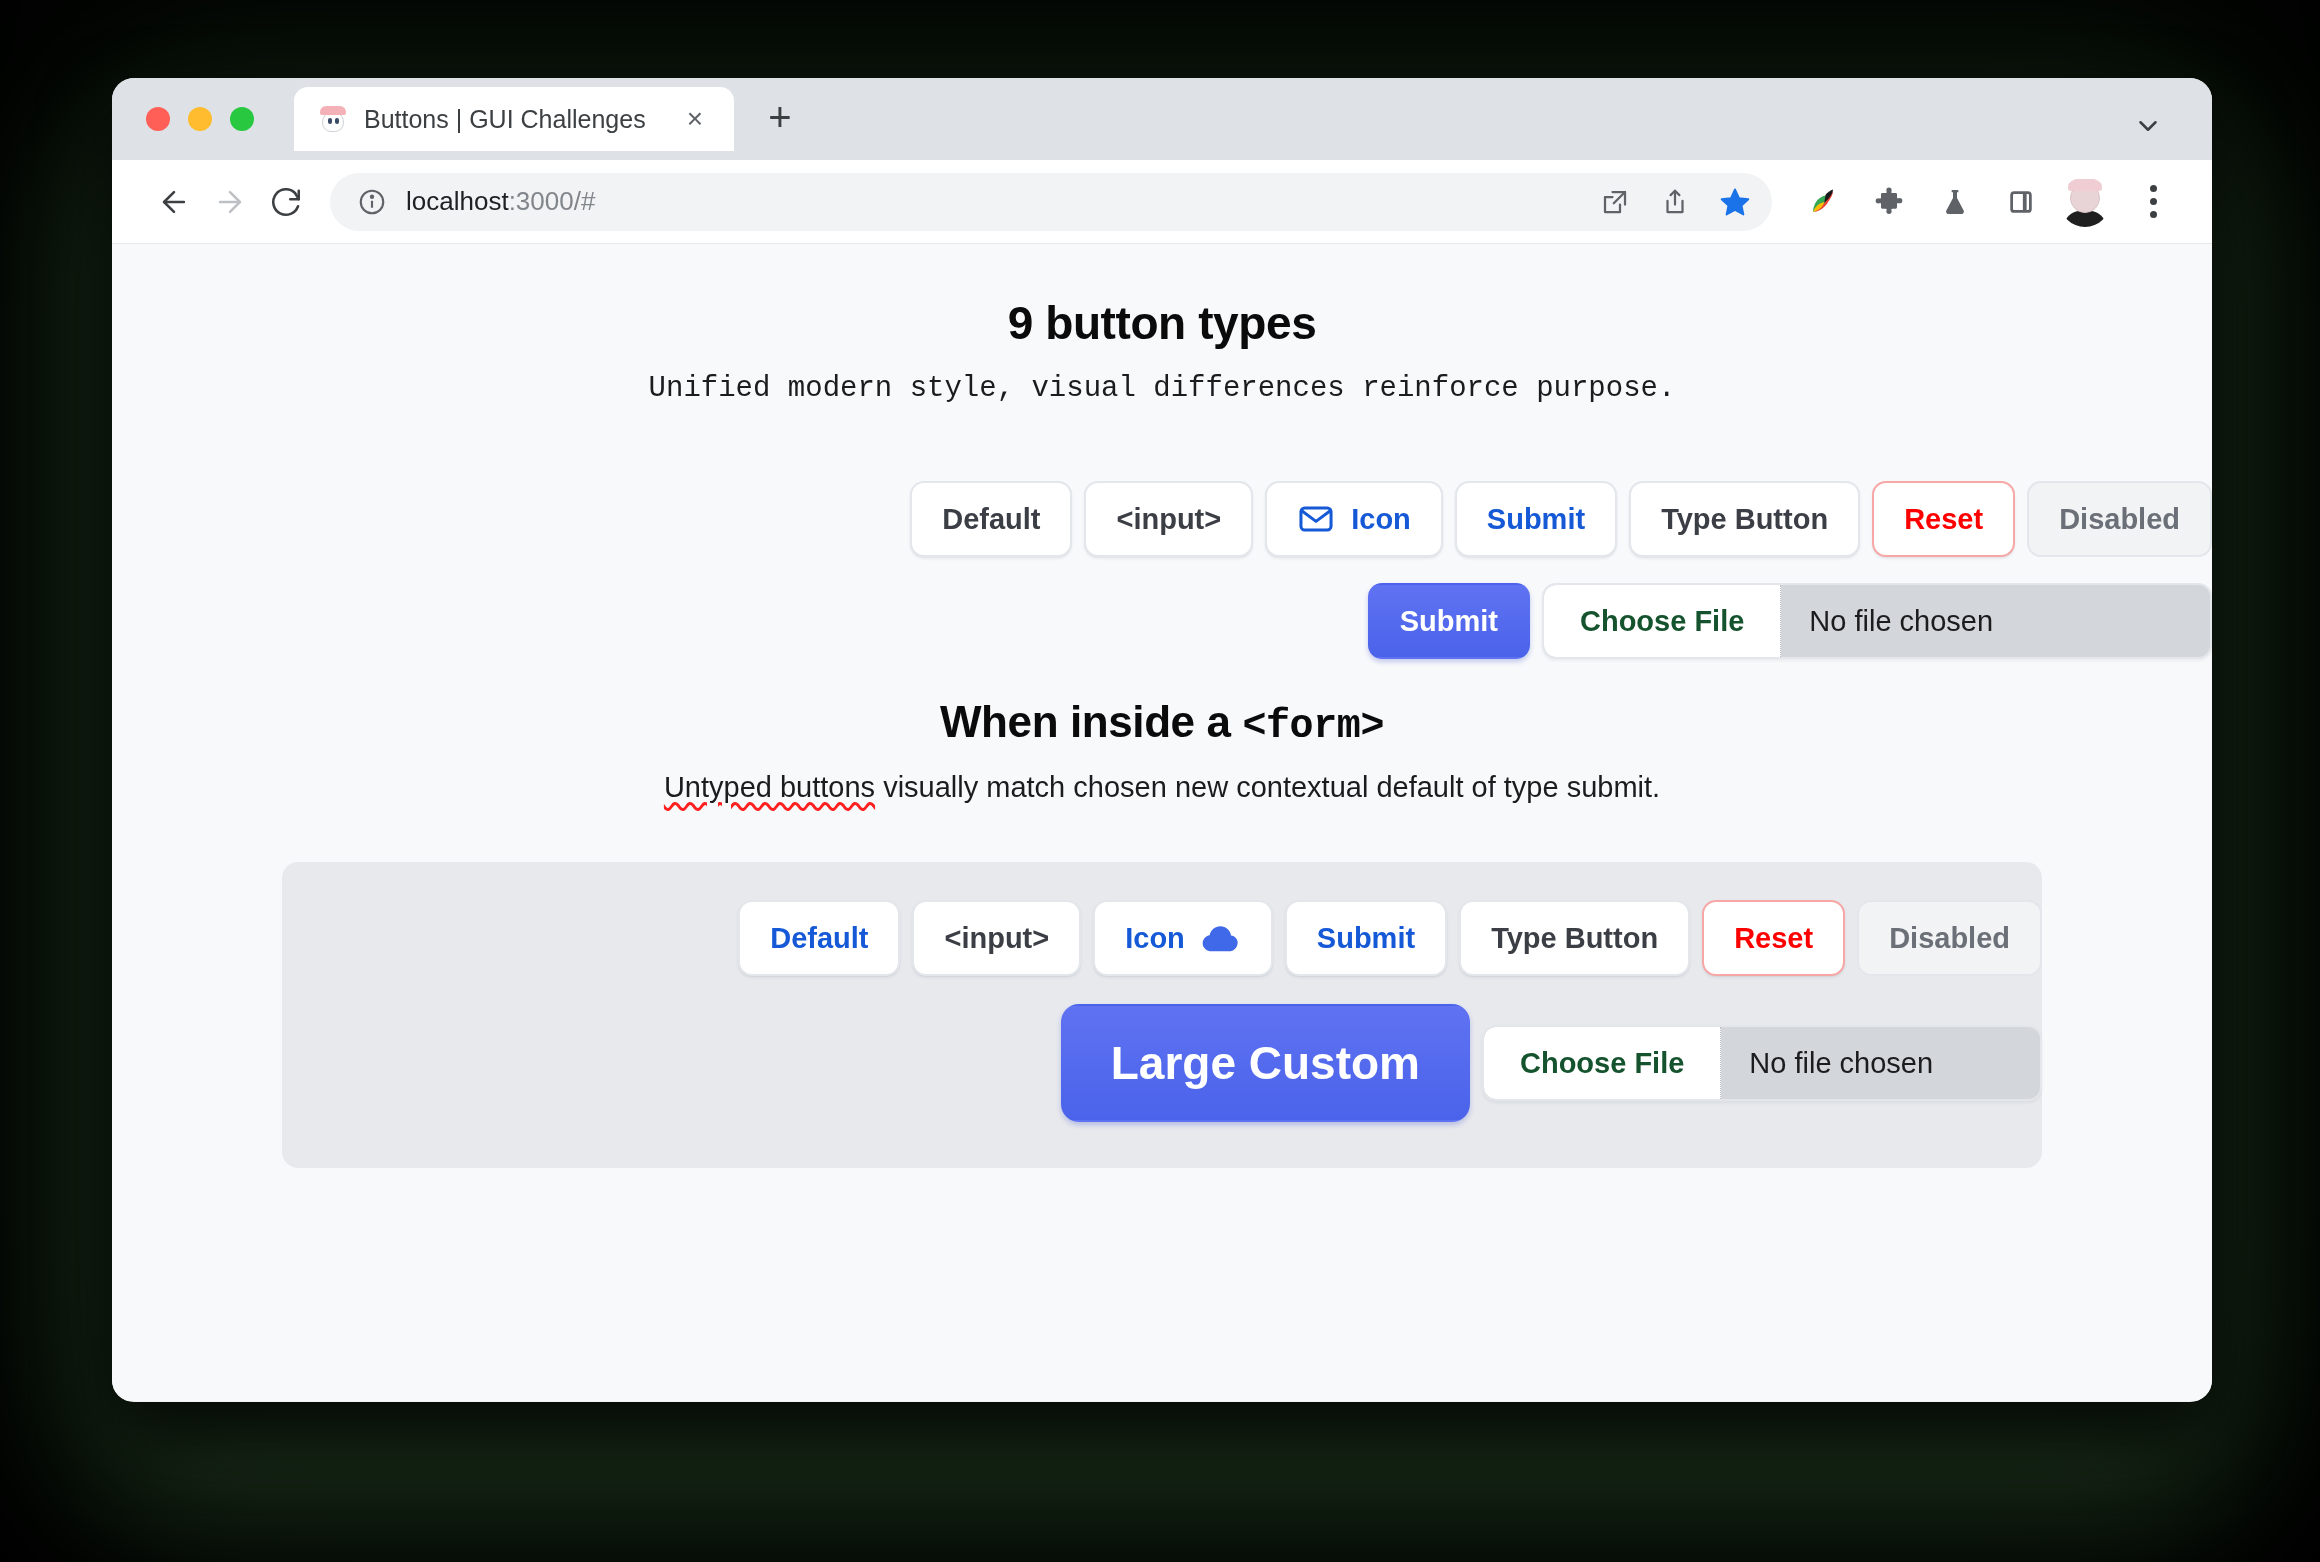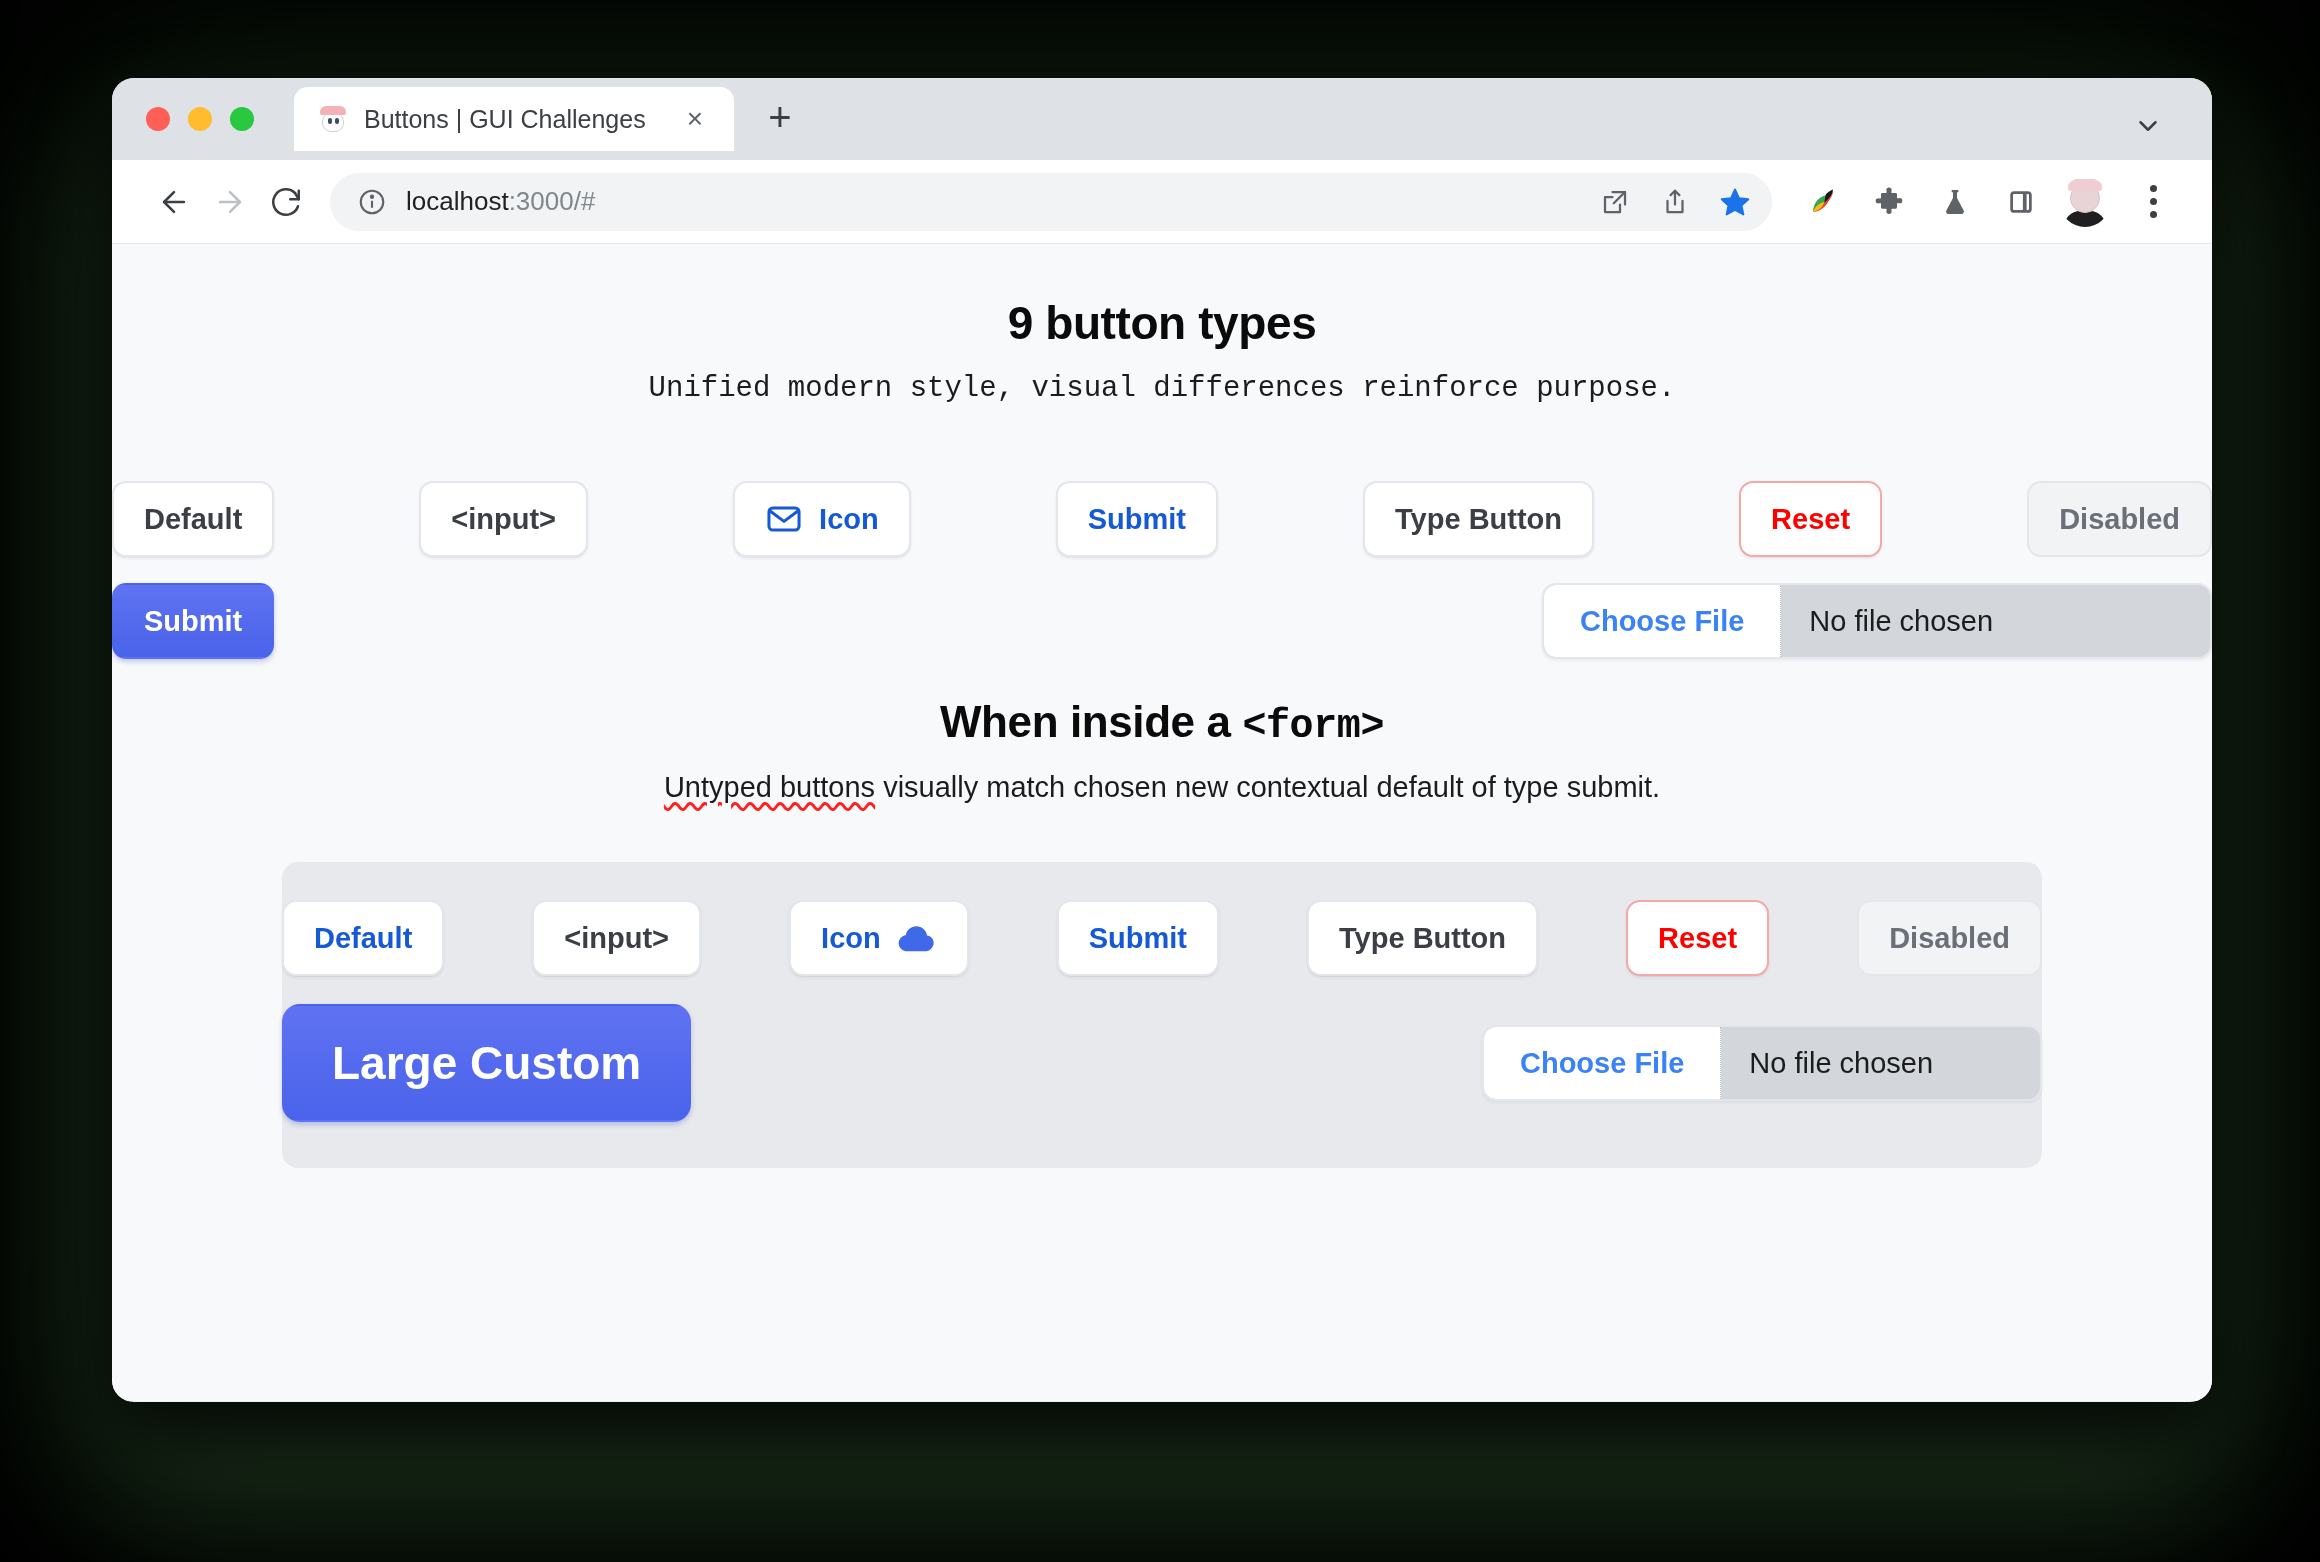--- a/index.html
+++ b/index.html
@@ -272,23 +272,23 @@
   .page-sub {
     text-align: center;
     font-size: 29px;
     color: #1b1c1e;
     margin-top: 22px;
     font-family: Liberation Mono, monospace;
   }
 
   .btn-row {
     display: flex;
-    justify-content: space-between;
-    align-items: center;
-    gap: 28px;
+    justify-content: flex-end;
+    align-items: center;
+    gap: 12px;
     flex-wrap: nowrap;
   }
   .row-1 { margin-top: 76px; }
   .row-2 { margin-top: 26px; }
 
   
   .btn {
     background: #ffffff;
     border: 2px solid #e3e6ea;
     border-radius: 14px;
@@ -337,21 +337,21 @@
     box-shadow: 0 2px 3px rgba(20,30,50,0.06);
     min-width: 670px;
   }
   .file-input .choose {
     background: #ffffff;
     display: flex;
     align-items: center;
     padding: 0 36px;
     font-size: 29px;
     font-weight: bold;
-    color: #3b82f6;
+    color: #14532d;
     border-right: 1px dotted #b9bdc2;
     border-radius: 12px 0 0 12px;
     white-space: nowrap;
   }
   .file-input .filename {
     display: flex;
     align-items: center;
     padding: 0 28px;
     font-size: 29px;
     color: #1b1c1e;

